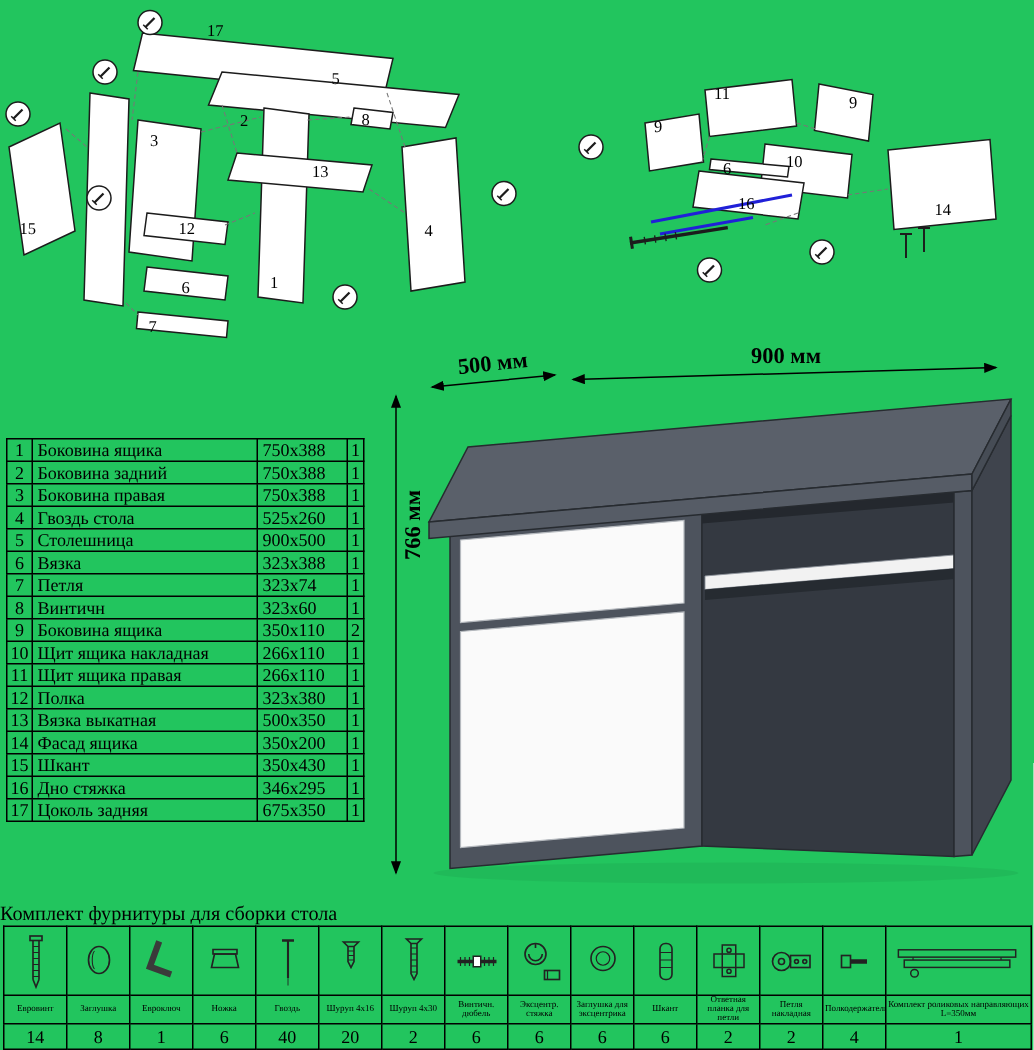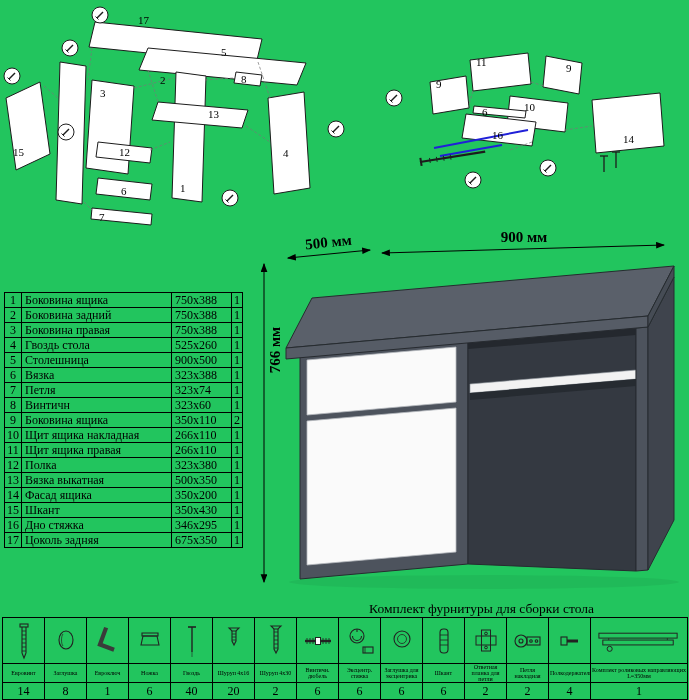--- a/index.html
+++ b/index.html
@@ -15,21 +15,21 @@
   #desk-svg{left:244px;top:230px;width:445px;height:362px}
   .dim{font-size:15px;font-weight:bold}
   .num-label{font-size:11px}
   
   #parts-table{left:4px;top:292px;border-collapse:collapse;font-size:12px;line-height:1.05}
   #parts-table td{border:1px solid #000;height:15px;padding:0 3px;white-space:nowrap;vertical-align:middle}
   #parts-table td.c{text-align:center;padding:0 2px}
   #parts-table td.name{min-width:150px}
   #parts-table td.size{min-width:60px}
   
-  #hw-title{left:0;top:601px;width:594px;text-align:right;font-size:13.5px}
+  #hw-title{left:0;top:601px;width:594px;text-align:left;font-size:13.5px}
   #hw-table{left:2px;top:617px;width:685px;border-collapse:collapse;table-layout:fixed}
   #hw-table td{border:1px solid #000;text-align:center;vertical-align:middle;padding:0;overflow:hidden}
   #hw-table td.icon-cell{height:46px}
   #hw-table td.label-cell{height:17px;font-size:6px;line-height:1.02;padding:0 1px}
   #hw-table td.qty-cell{height:17px;font-size:12px}
   .hwicon{margin:2px auto 0 auto;width:34px;height:40px}
   .hwicon.wide{width:88px}
 </style>
 </head>
 <body>

